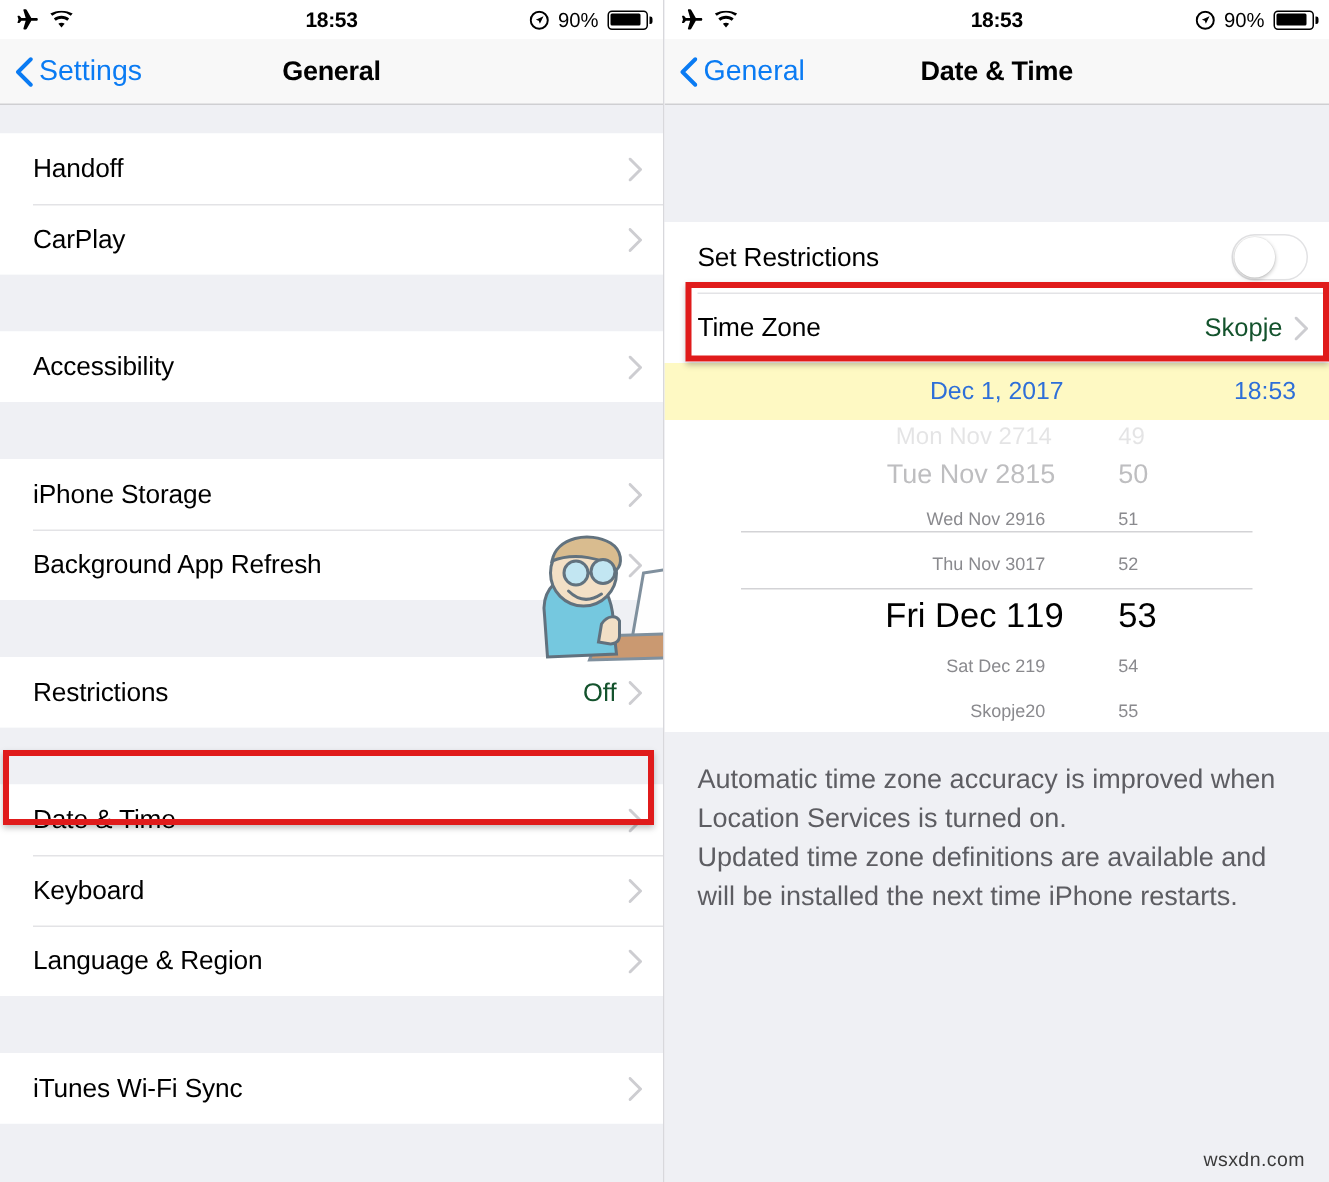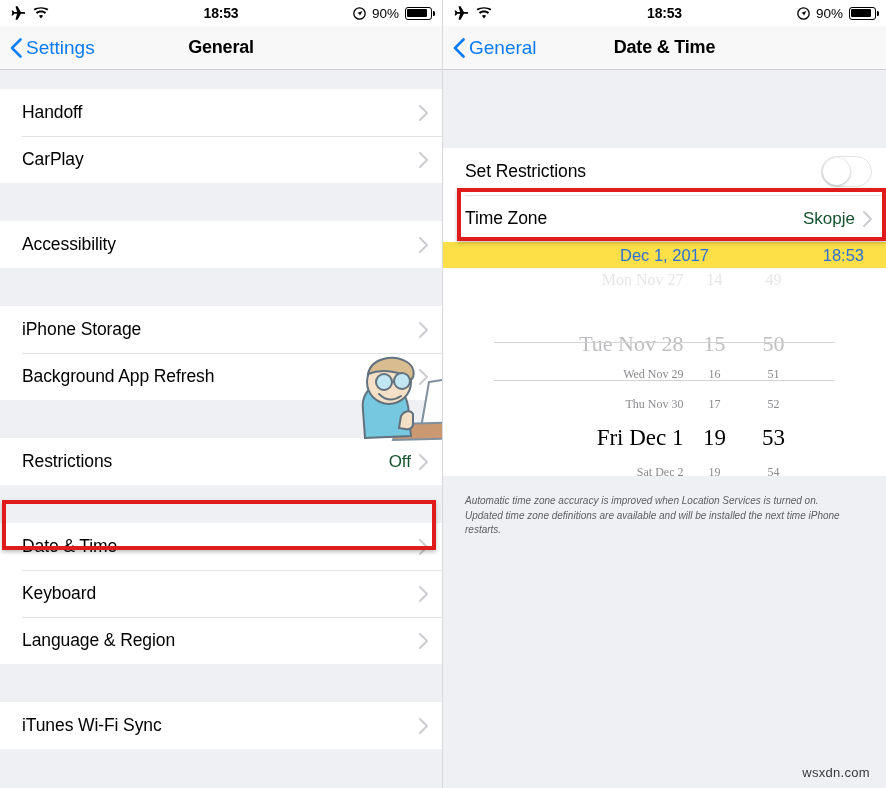--- a/index.html
+++ b/index.html
@@ -138,22 +138,22 @@
   .hl {
     position: absolute;
     border: 4px solid #e01b1b;
     z-index: 30;
     pointer-events: none;
     box-shadow: 0 2px 4px rgba(0,0,0,0.25);
   }
 
   
   .picker-header {
-    height: 26px;
-    background: #fde047;
+    height: 38px;
+    background: #fef9c3;
     display: flex; align-items: center;
     position: relative;
   }
   .picker-date {
     position: absolute; left: 0; right: 0;
     text-align: center;
     font-size: 16.5px; color: #2e6fd8; font-weight: 400;
   }
   .picker-time {
     margin-left: auto; padding-right: 22px;
@@ -163,53 +163,51 @@
   .picker-body {
     height: 208px;
     background: #ffffff;
     position: relative;
     overflow: hidden;
   }
   .picker-cols {
     display: flex;
     justify-content: center;
     padding-top: 3px;
-    font-family: Liberation Serif, serif;
   }
   .pcol { display: flex; flex-direction: column; }
   .pcol-day  { width: 170px; text-align: right; }
-  .pcol-hour { width: 62px;  text-align: center; }
-  .pcol-min  { width: 70px;  text-align: center; padding-right: 14px; }
+  .pcol-hour { width: 62px;  text-align: left; }
+  .pcol-min  { width: 70px;  text-align: left; padding-right: 14px; }
   .pcell {
     height: 30px; line-height: 30px;
     font-size: 12px;
     color: #8a8a8e;
     white-space: nowrap;
   }
   .pcell.sel { color: #000; font-size: 23px; height: 38px; line-height: 38px; }
-  .pcell.f1 { opacity: 0.55; font-size: 22px; margin-top: 40px; }
+  .pcell.f1 { opacity: 0.55; font-size: 18px; }
   .pcell.f2 { opacity: 0.22; font-size: 16px; height: 18px; line-height: 18px; }
   .sel-line {
     position: absolute; left: 51px; right: 51px;
     height: 1px; background: #d3d3d6;
   }
   .sel-line.top { top: 74px; }
   .sel-line.bot { top: 112px; }
 
   
   .footer-note {
     padding: 18px 22px 10px 22px;
     background: #eff0f4;
   }
   .footer-note p {
-    font-size: 10px;
+    font-size: 18px;
     color: #5d5d62;
     line-height: 1.45;
     max-width: 400px;
-    font-style: italic;
   }
   .footer-note p + p { }
 
   
   .wm-appuals {
     position: absolute;
     left: 345px; top: 352px;
     width: 200px; height: 105px;
     z-index: 25;
     pointer-events: none;

